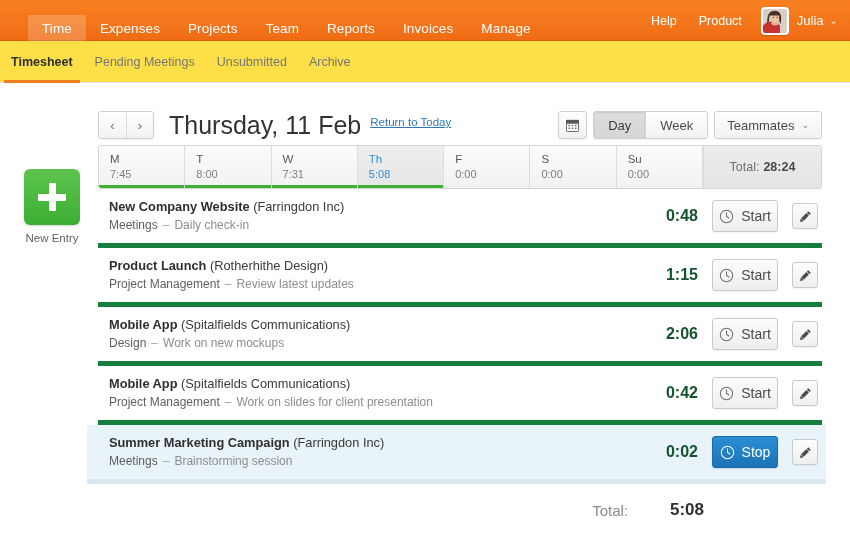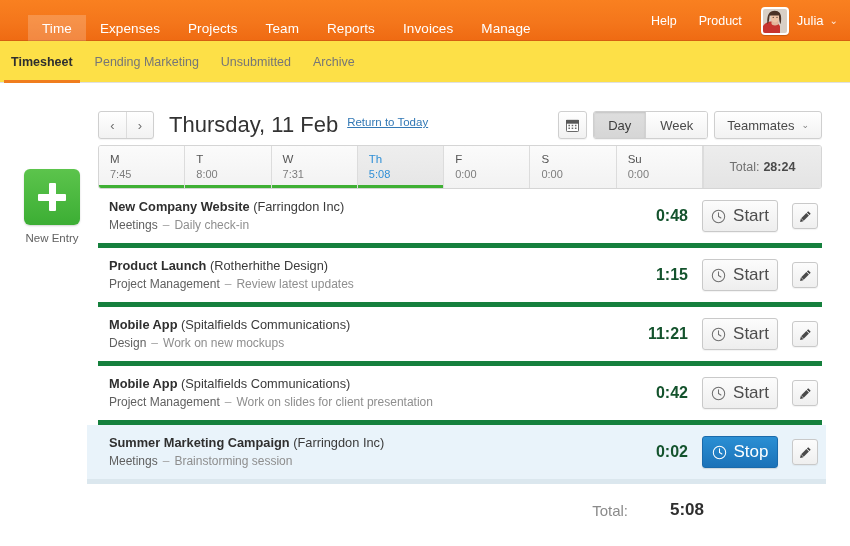--- a/index.html
+++ b/index.html
@@ -146,21 +146,21 @@
     font-size: 13px;
     color: #6e6e6e;
     cursor: pointer;
     background: transparent;
     border: none;
     font-family: inherit;
   }
   .arrow-btn + .arrow-btn { border-left: 1px solid #dcdcdc; }
 
   .date-title {
-    font-size: 22px;
+    font-size: 25px;
     color: #333333;
     margin-left: 15px;
     white-space: nowrap;
     font-weight: normal;
   }
   .return-link {
     font-size: 11.5px;
     color: #3278b5;
     text-decoration: underline;
     margin-left: 9px;
@@ -365,26 +365,26 @@
     width: 62px;
     text-align: right;
     flex: none;
     margin-right: 14px;
   }
   .timer-btn {
     display: flex;
     align-items: center;
     justify-content: center;
     gap: 7px;
-    width: 76px;
+    width: 66px;
     height: 32px;
     border: 1px solid #c9c9c9;
     border-radius: 3px;
     background: linear-gradient(to bottom, #fcfcfc, #eeeeee);
-    font-size: 17px;
+    font-size: 14px;
     color: #4d4d4d;
     cursor: pointer;
     flex: none;
     box-shadow: 0 1px 1px rgba(0,0,0,0.05);
   }
   .timer-btn.stop {
     background: linear-gradient(to bottom, #2a8fd4 0%, #1b72b8 100%);
     border-color: #1a6aab;
     color: #ffffff;
     box-shadow: 0 1px 1px rgba(0,0,0,0.12);
@@ -455,21 +455,21 @@
         </svg>
       </span>
       <span class="user-name">Julia</span>
       <span class="caret-down">⌄</span>
     </div>
   </div>
 </div>
 
 <div class="subnav">
     <div class="subnav-item active">Timesheet</div>
-    <div class="subnav-item">Pending Marketing</div>
+    <div class="subnav-item">Pending Meetings</div>
     <div class="subnav-item">Unsubmitted</div>
     <div class="subnav-item">Archive</div>
   </div>
 
 <div class="page">
 
   <div class="date-bar">
     <div class="arrow-group">
       <button class="arrow-btn">‹</button>
       <button class="arrow-btn">›</button>
@@ -598,21 +598,21 @@
               <path d="M2.3 10.6l3.1 3.1-4.1 1z" fill="#3d3d3d"></path>
             </svg>
           </span>
         </div>
       </div>
       <div class="entry-row">
         <div class="entry-info">
           <div class="entry-title"><b>Mobile App</b> <span class="client">(Spitalfields Communications)</span></div>
           <div class="entry-sub"><span class="task">Design</span><span class="dash">–</span><span class="note">Work on new mockups</span></div>
         </div>
-        <div class="entry-time">11:21</div>
+        <div class="entry-time">2:06</div>
         <div class="timer-btn">
           <span>
             <svg width="15" height="15" viewBox="0 0 16 16">
               <circle cx="8" cy="8" r="6.6" fill="none" stroke="#6f6f6f" stroke-width="1.1"></circle>
               <line x1="8" y1="8" x2="8" y2="4.1" stroke="#6f6f6f" stroke-width="1.1" stroke-linecap="round"></line>
               <line x1="8" y1="8" x2="10.6" y2="9.6" stroke="#6f6f6f" stroke-width="1.1" stroke-linecap="round"></line>
             </svg>
           </span>
           <span>Start</span>
         </div>

